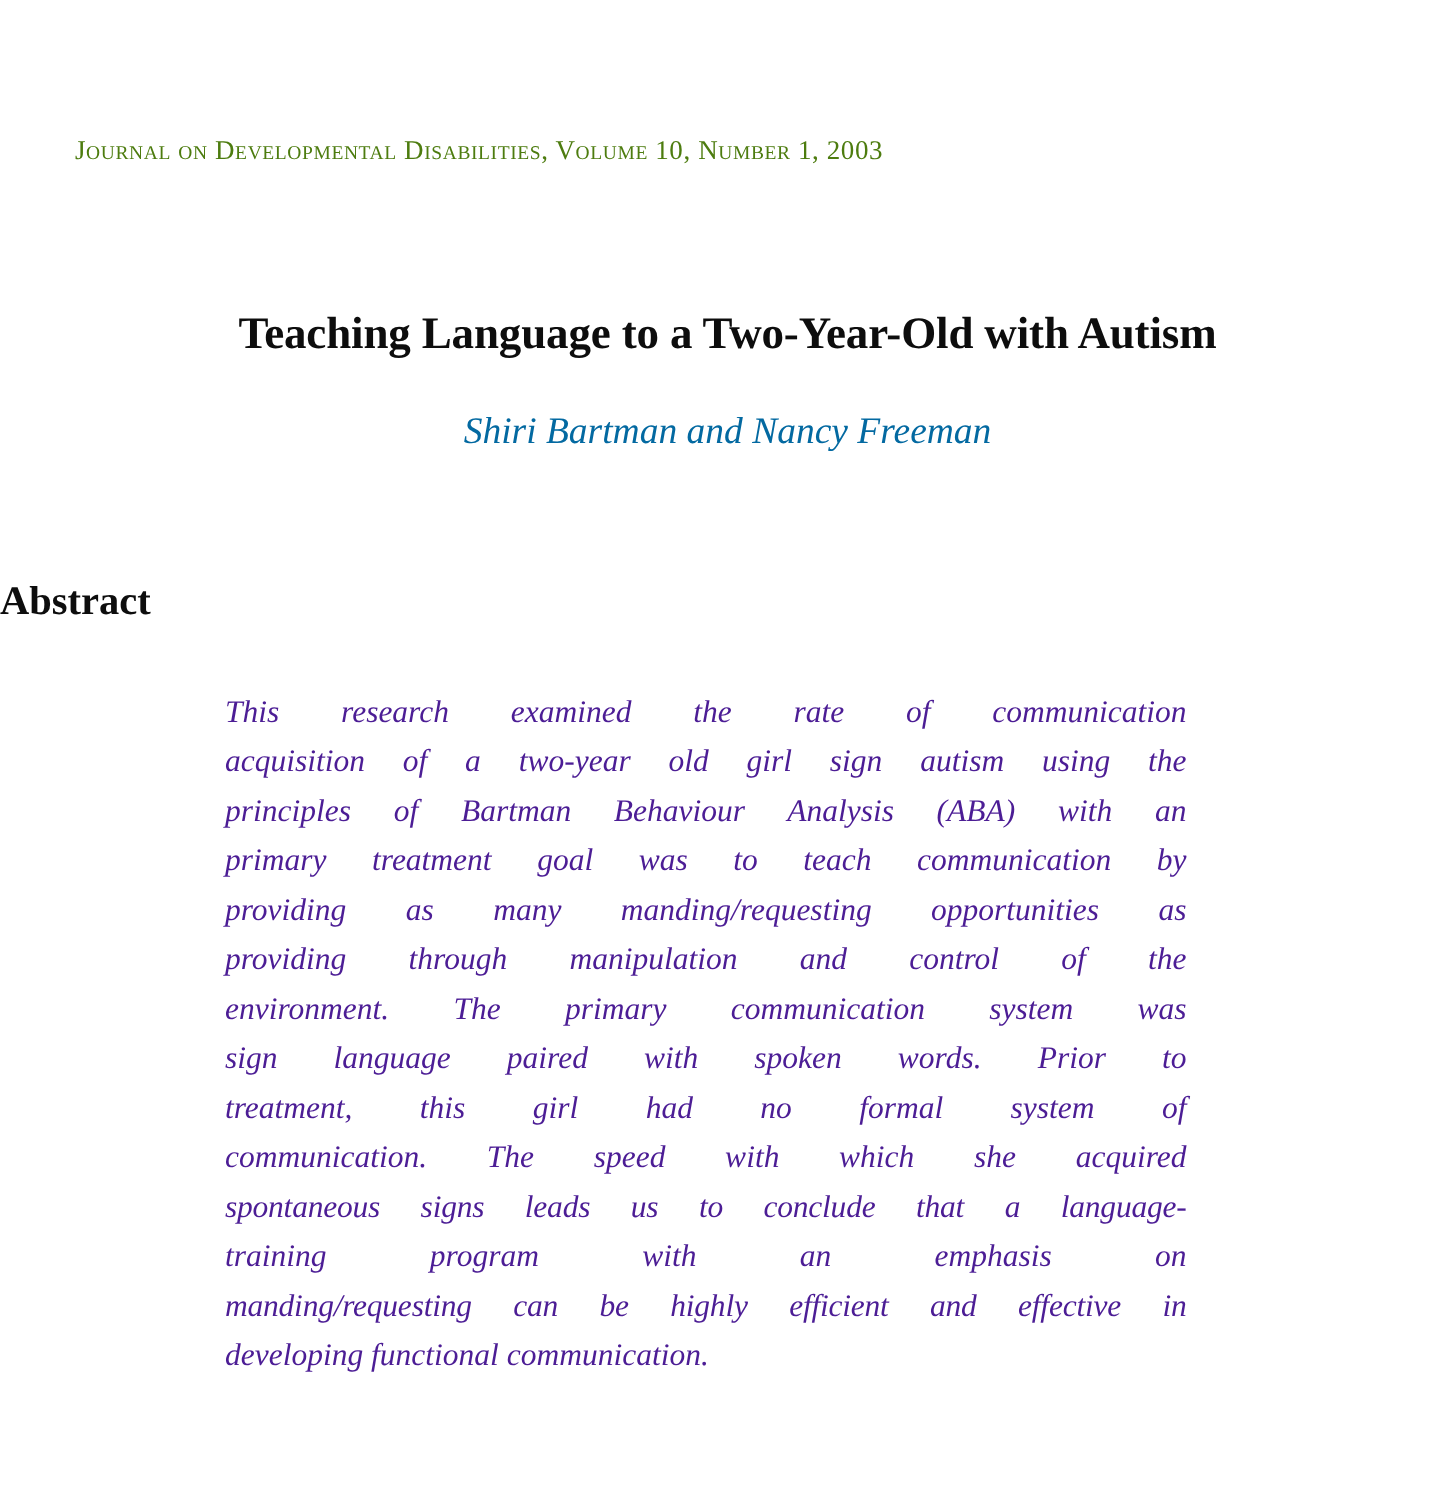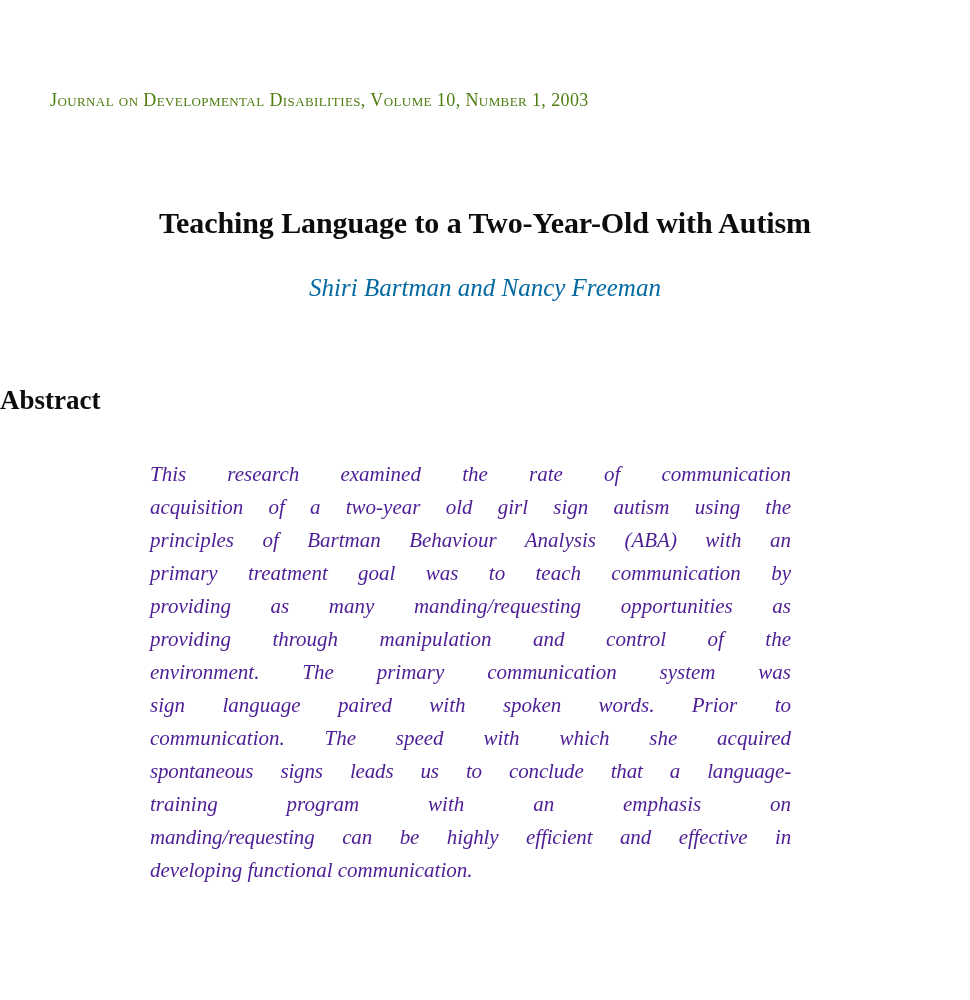--- a/index.html
+++ b/index.html
@@ -118,20 +118,21 @@
 
   <div class="abstract-body">
     <span class="ln">This research examined the rate of communication</span>
     <span class="ln">acquisition of a two-year old girl sign autism using the</span>
     <span class="ln">principles of Bartman Behaviour Analysis (ABA) with an</span>
     <span class="ln">primary treatment goal was to teach communication by</span>
     <span class="ln">providing as many manding/requesting opportunities as</span>
     <span class="ln">providing through manipulation and control of the</span>
     <span class="ln">environment. The primary communication system was</span>
     <span class="ln">sign language paired with spoken words. Prior to</span>
+    <span class="ln">treatment, this girl had no formal system of</span>
     <span class="ln">communication. The speed with which she acquired</span>
     <span class="ln tight">spontaneous signs leads us to conclude that a language-</span>
     <span class="ln">training program with an emphasis on</span>
     <span class="ln tight">manding/requesting can be highly efficient and effective in</span>
     <span class="ln last">developing functional communication.</span>
   </div>
 
 </div>
 
 </body></html>

